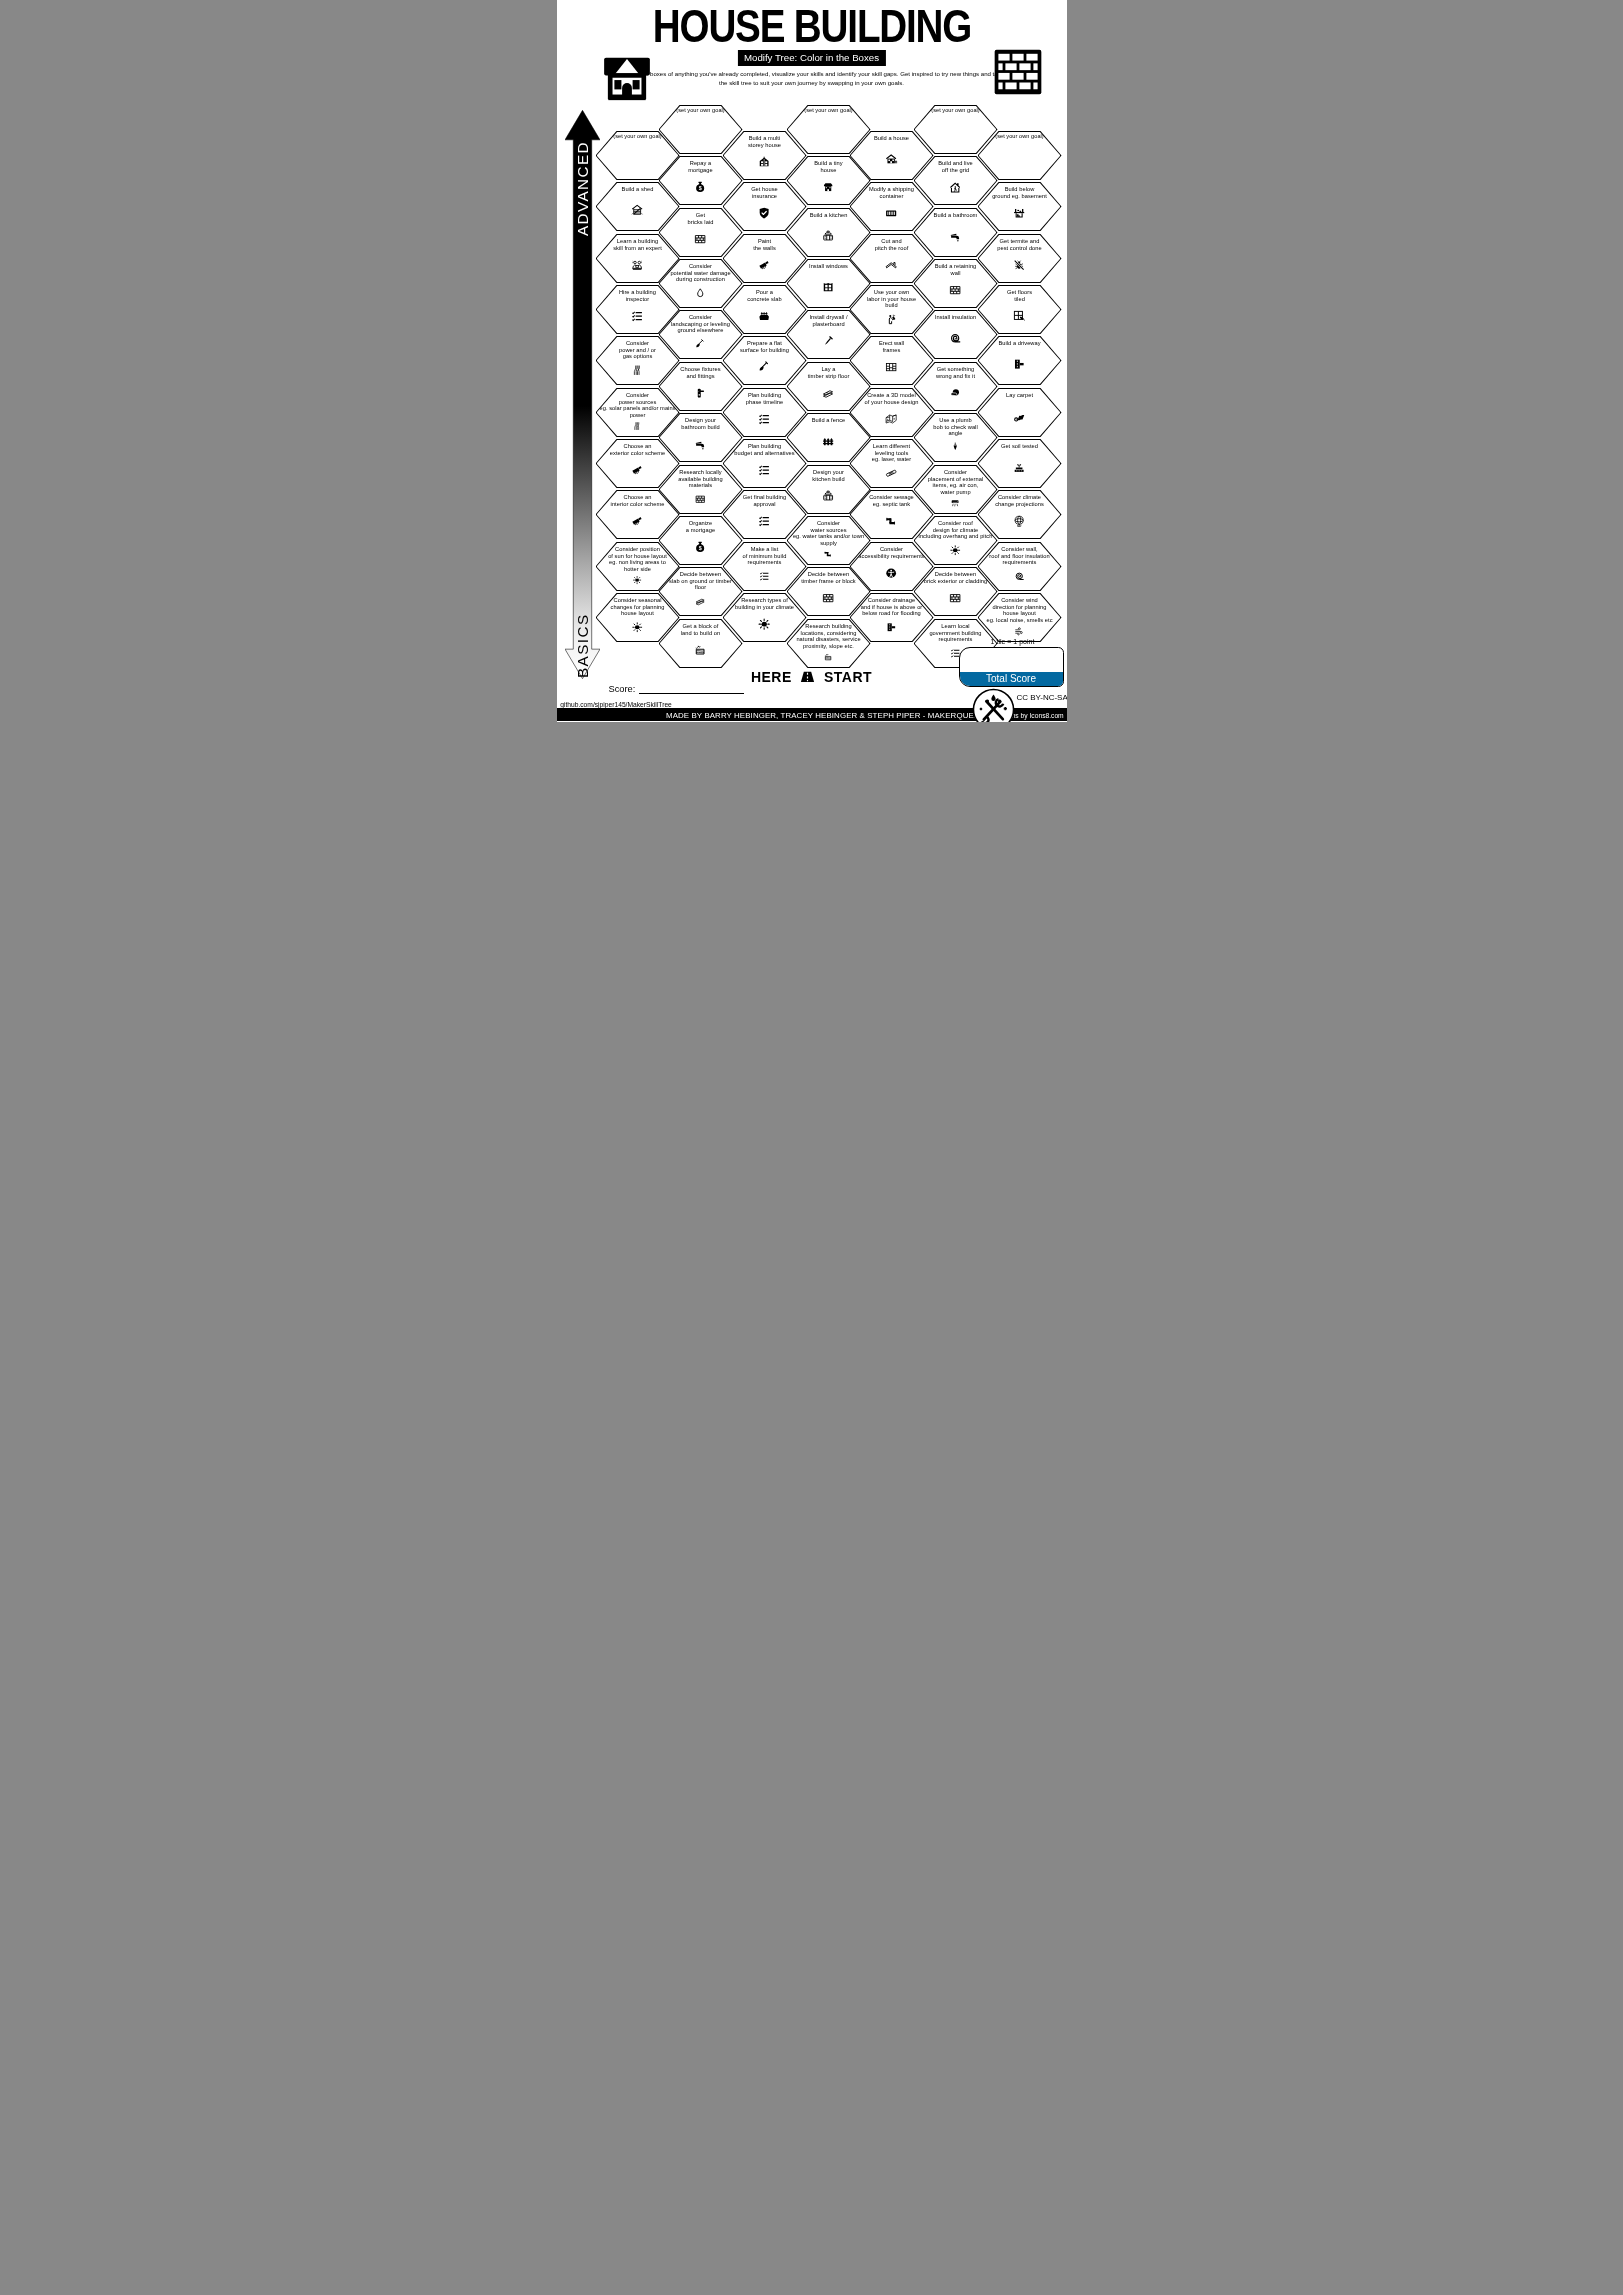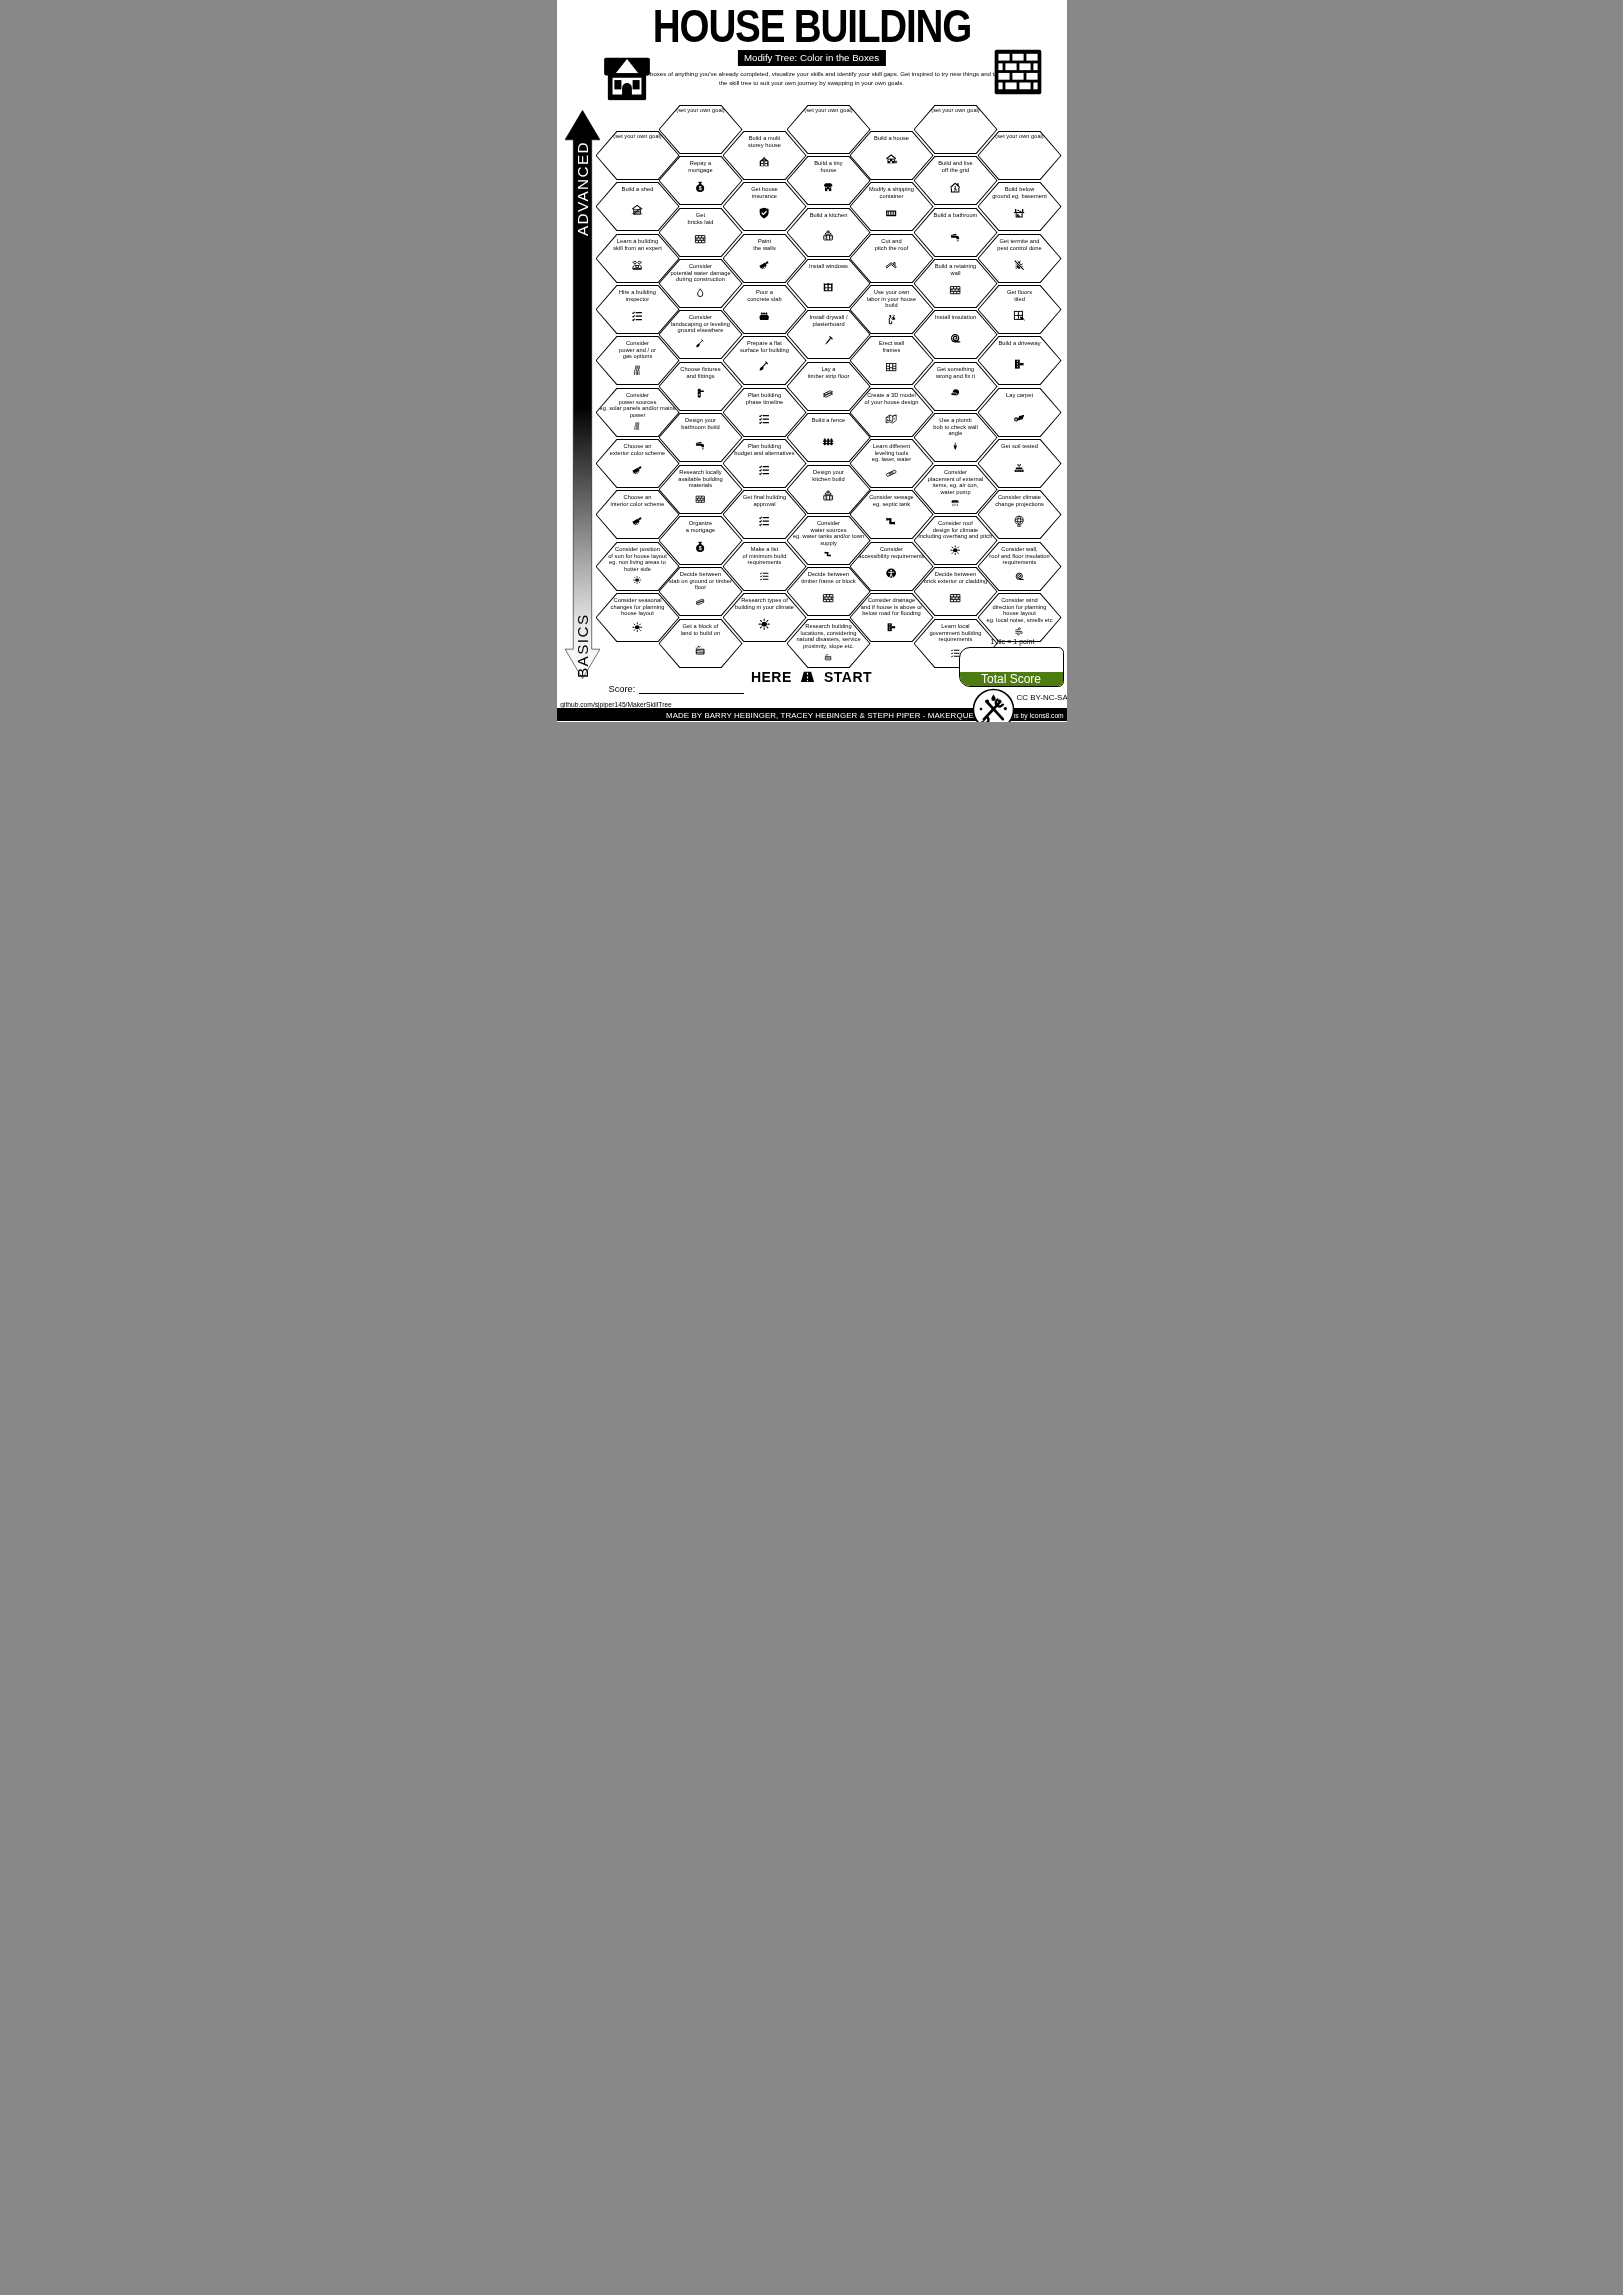--- a/index.html
+++ b/index.html
@@ -36,22 +36,22 @@
   .github{position:absolute;left:3.7px;top:701px;font-size:6.7px;}
   .footer-bar{position:absolute;left:0;top:708px;width:100%;height:13.4px;background:#000;}
   .credit{position:absolute;left:88px;top:711px;width:375px;text-align:center;
           color:#fff;font-size:7.9px;letter-spacing:0.1px;white-space:nowrap;}
   .icons-credit{position:absolute;right:2.8px;top:712px;color:#fff;font-size:6.7px;}
   .license{position:absolute;left:460px;top:693px;font-size:8px;white-space:nowrap;}
   .maker-logo{position:absolute;left:415px;top:688px;}
   .tile-note{position:absolute;left:412px;top:638px;width:88px;text-align:center;font-size:7px;}
   .total-score{position:absolute;left:402px;top:647px;width:103px;height:38px;
                border:1.4px solid #000;border-radius:11px 5.6px 5.6px 11px;background:#fff;overflow:hidden;}
-  .total-score .bar{position:absolute;left:0;right:0;bottom:0;height:14px;background:#4d7c0f;
-                    color:#fff;font-size:12px;text-align:center;line-height:14px;}
+  .total-score .bar{position:absolute;left:0;right:0;bottom:0;height:14px;background:#0369a1;
+                    color:#fff;font-size:10px;text-align:center;line-height:14px;}
 </style>
 </head>
 <body>
 
 <svg width="0" height="0" style="position:absolute" aria-hidden="true">
   <defs>
     <linearGradient id="arrowGrad" x1="0" y1="0" x2="0" y2="1">
       <stop offset="0" stop-color="#000"></stop>
         <stop offset="0.52" stop-color="#000"></stop>
       <stop offset="0.66" stop-color="#555"></stop>

